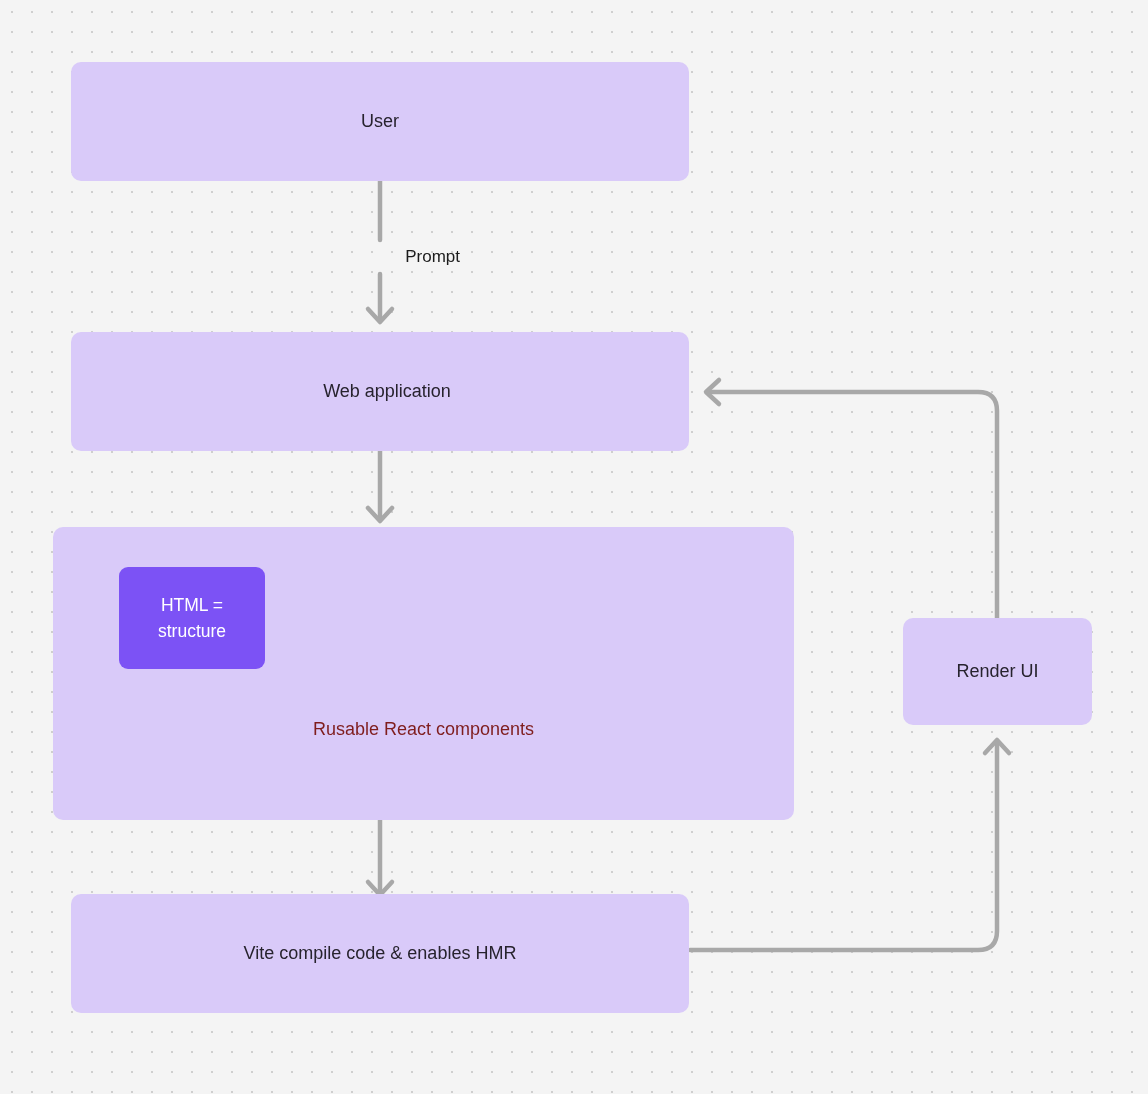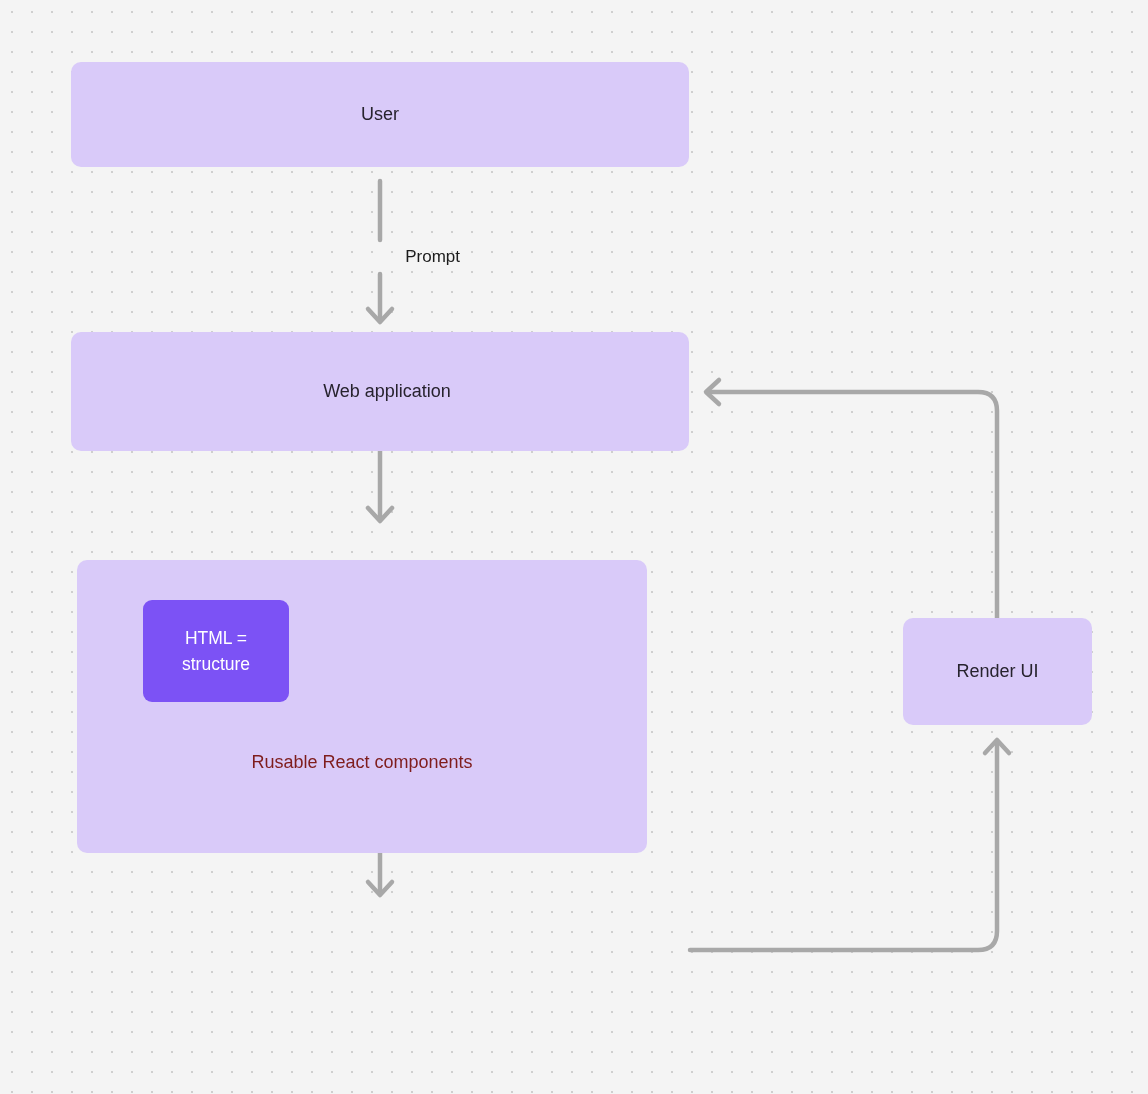--- a/index.html
+++ b/index.html
@@ -120,37 +120,40 @@
     </g>
 
     <g>
       <path d="M 997 618 L 997 411 Q 997 392 978 392 L 708 392" fill="none" stroke="#a8a8a8" stroke-width="4.5" stroke-linecap="round" stroke-linejoin="round"></path>
       <path d="M 719 380 L 706 392 L 719 404" fill="none" stroke="#a8a8a8" stroke-width="4.5" stroke-linecap="round" stroke-linejoin="round"></path>
     </g>
   </svg>
 
   <div class="edge-label" style="left:300px; top:247px; width:160px;">Prompt</div>
 
-  <div class="node node-outer" style="left:71px; top:62px; width:618px; height:105px;">
+  <div class="node node-outer" style="left:71px; top:62px; width:618px; height:119px;">
     <span>User</span>
   </div>
 
   <div class="node node-outer" style="left:71px; top:332px; width:618px; height:119px;padding-left:14px;">
     <span>Web application</span>
   </div>
 
-  <div class="node-group" style="left:77px; top:527px; width:570px; height:293px;margin-top:33px;">
+  <div class="node-group" style="left:53px; top:527px; width:741px; height:293px;">
 
     <div class="node node-inner" style="left:66px; top:40px; width:146px; height:102px;">
       <span><span>HTML =</span><br><span>structure</span></span>
     </div>
 
 
 
     <div class="group-caption" style="top:192px;">Rusable React components</div>
   </div>
 
+  <div class="node node-outer" style="left:71px; top:894px; width:618px; height:119px;">
+    <span>Vite compile code &amp; enables HMR</span>
+  </div>
 
   <div class="node node-outer" style="left:903px; top:618px; width:189px; height:107px;">
     <span>Render UI</span>
   </div>
 
 </div>
 
 </body></html>

